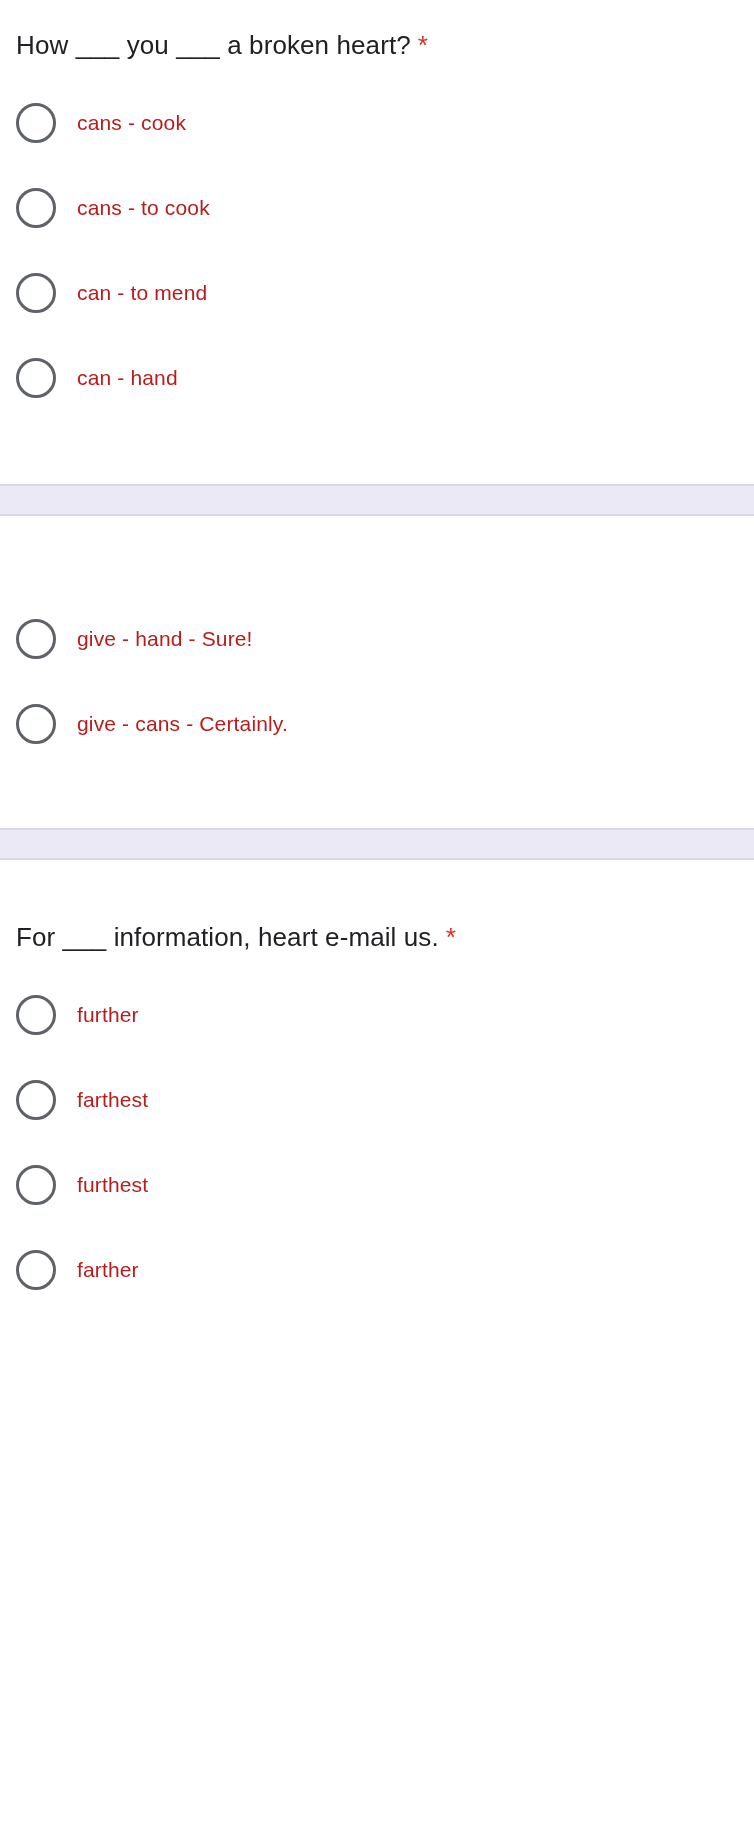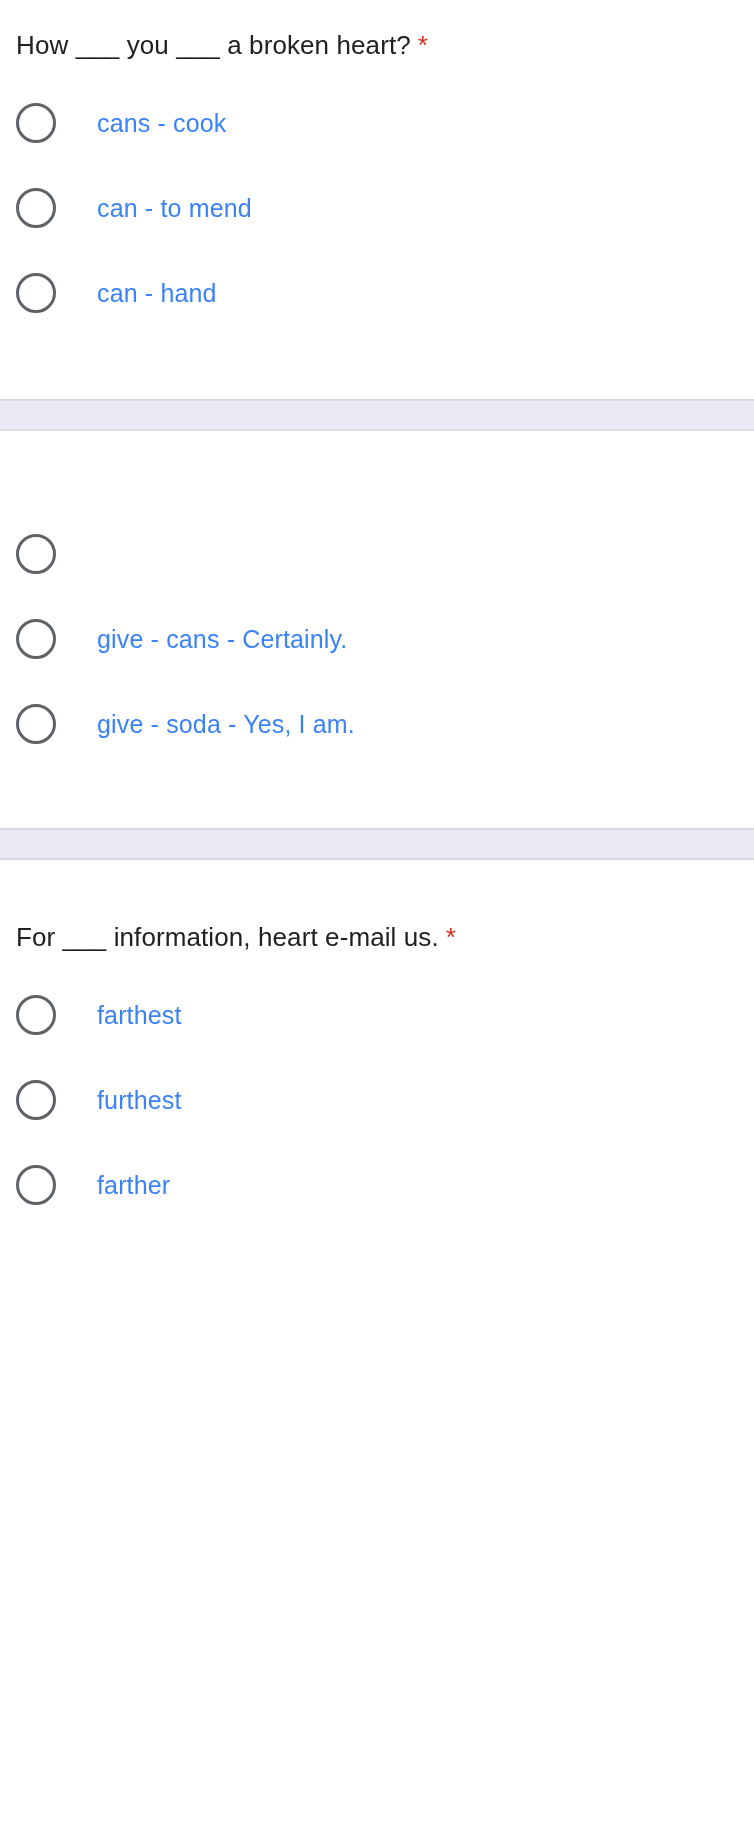--- a/index.html
+++ b/index.html
@@ -53,24 +53,24 @@
     width: 40px;
     height: 40px;
     min-width: 40px;
     border: 3px solid #5f6368;
     border-radius: 50%;
     box-sizing: border-box;
     background: transparent;
     margin-left: 0px;
   }
   .option-label {
-    font-size: 25px;
+    font-size: 21px;
     line-height: 32px;
-    color: #3b82f6;
-    margin-left: 41px;
+    color: #b91c1c;
+    margin-left: 21px;
     letter-spacing: 0.15px;
     white-space: nowrap;
   }
   .separator {
     width: 754px;
     background: #ece9f6;
     border-top: 2px solid #dddae6;
     border-bottom: 2px solid #dddae6;
     box-sizing: border-box;
   }
@@ -93,54 +93,59 @@
     <div class="q-title">
       <span>How ___ you ___ a broken heart?</span><span class="req-star">*</span>
     </div>
     <div class="options">
       <div class="option-row">
         <span class="radio"></span>
         <span class="option-label">cans - cook</span>
       </div>
       <div class="option-row">
         <span class="radio"></span>
+        <span class="option-label">cans - to cook</span>
+      </div>
+      <div class="option-row">
+        <span class="radio"></span>
         <span class="option-label">can - to mend</span>
       </div>
       <div class="option-row">
         <span class="radio"></span>
         <span class="option-label">can - hand</span>
       </div>
     </div>
   </div>
 
   <div class="separator" id="sep-1"></div>
 
   <div class="card" id="card-2">
     <div class="options">
       <div class="option-row">
         <span class="radio"></span>
+        <span class="option-label">give - hand - Sure!</span>
       </div>
       <div class="option-row">
         <span class="radio"></span>
         <span class="option-label">give - cans - Certainly.</span>
-      </div>
-      <div class="option-row">
-        <span class="radio"></span>
-        <span class="option-label">give - soda - Yes, I am.</span>
       </div>
     </div>
   </div>
 
   <div class="separator" id="sep-2"></div>
 
   <div class="card" id="card-3">
     <div class="q-title">
       <span>For ___ information, heart e-mail us.</span><span class="req-star">*</span>
     </div>
     <div class="options">
+      <div class="option-row">
+        <span class="radio"></span>
+        <span class="option-label">further</span>
+      </div>
       <div class="option-row">
         <span class="radio"></span>
         <span class="option-label">farthest</span>
       </div>
       <div class="option-row">
         <span class="radio"></span>
         <span class="option-label">furthest</span>
       </div>
       <div class="option-row">
         <span class="radio"></span>

